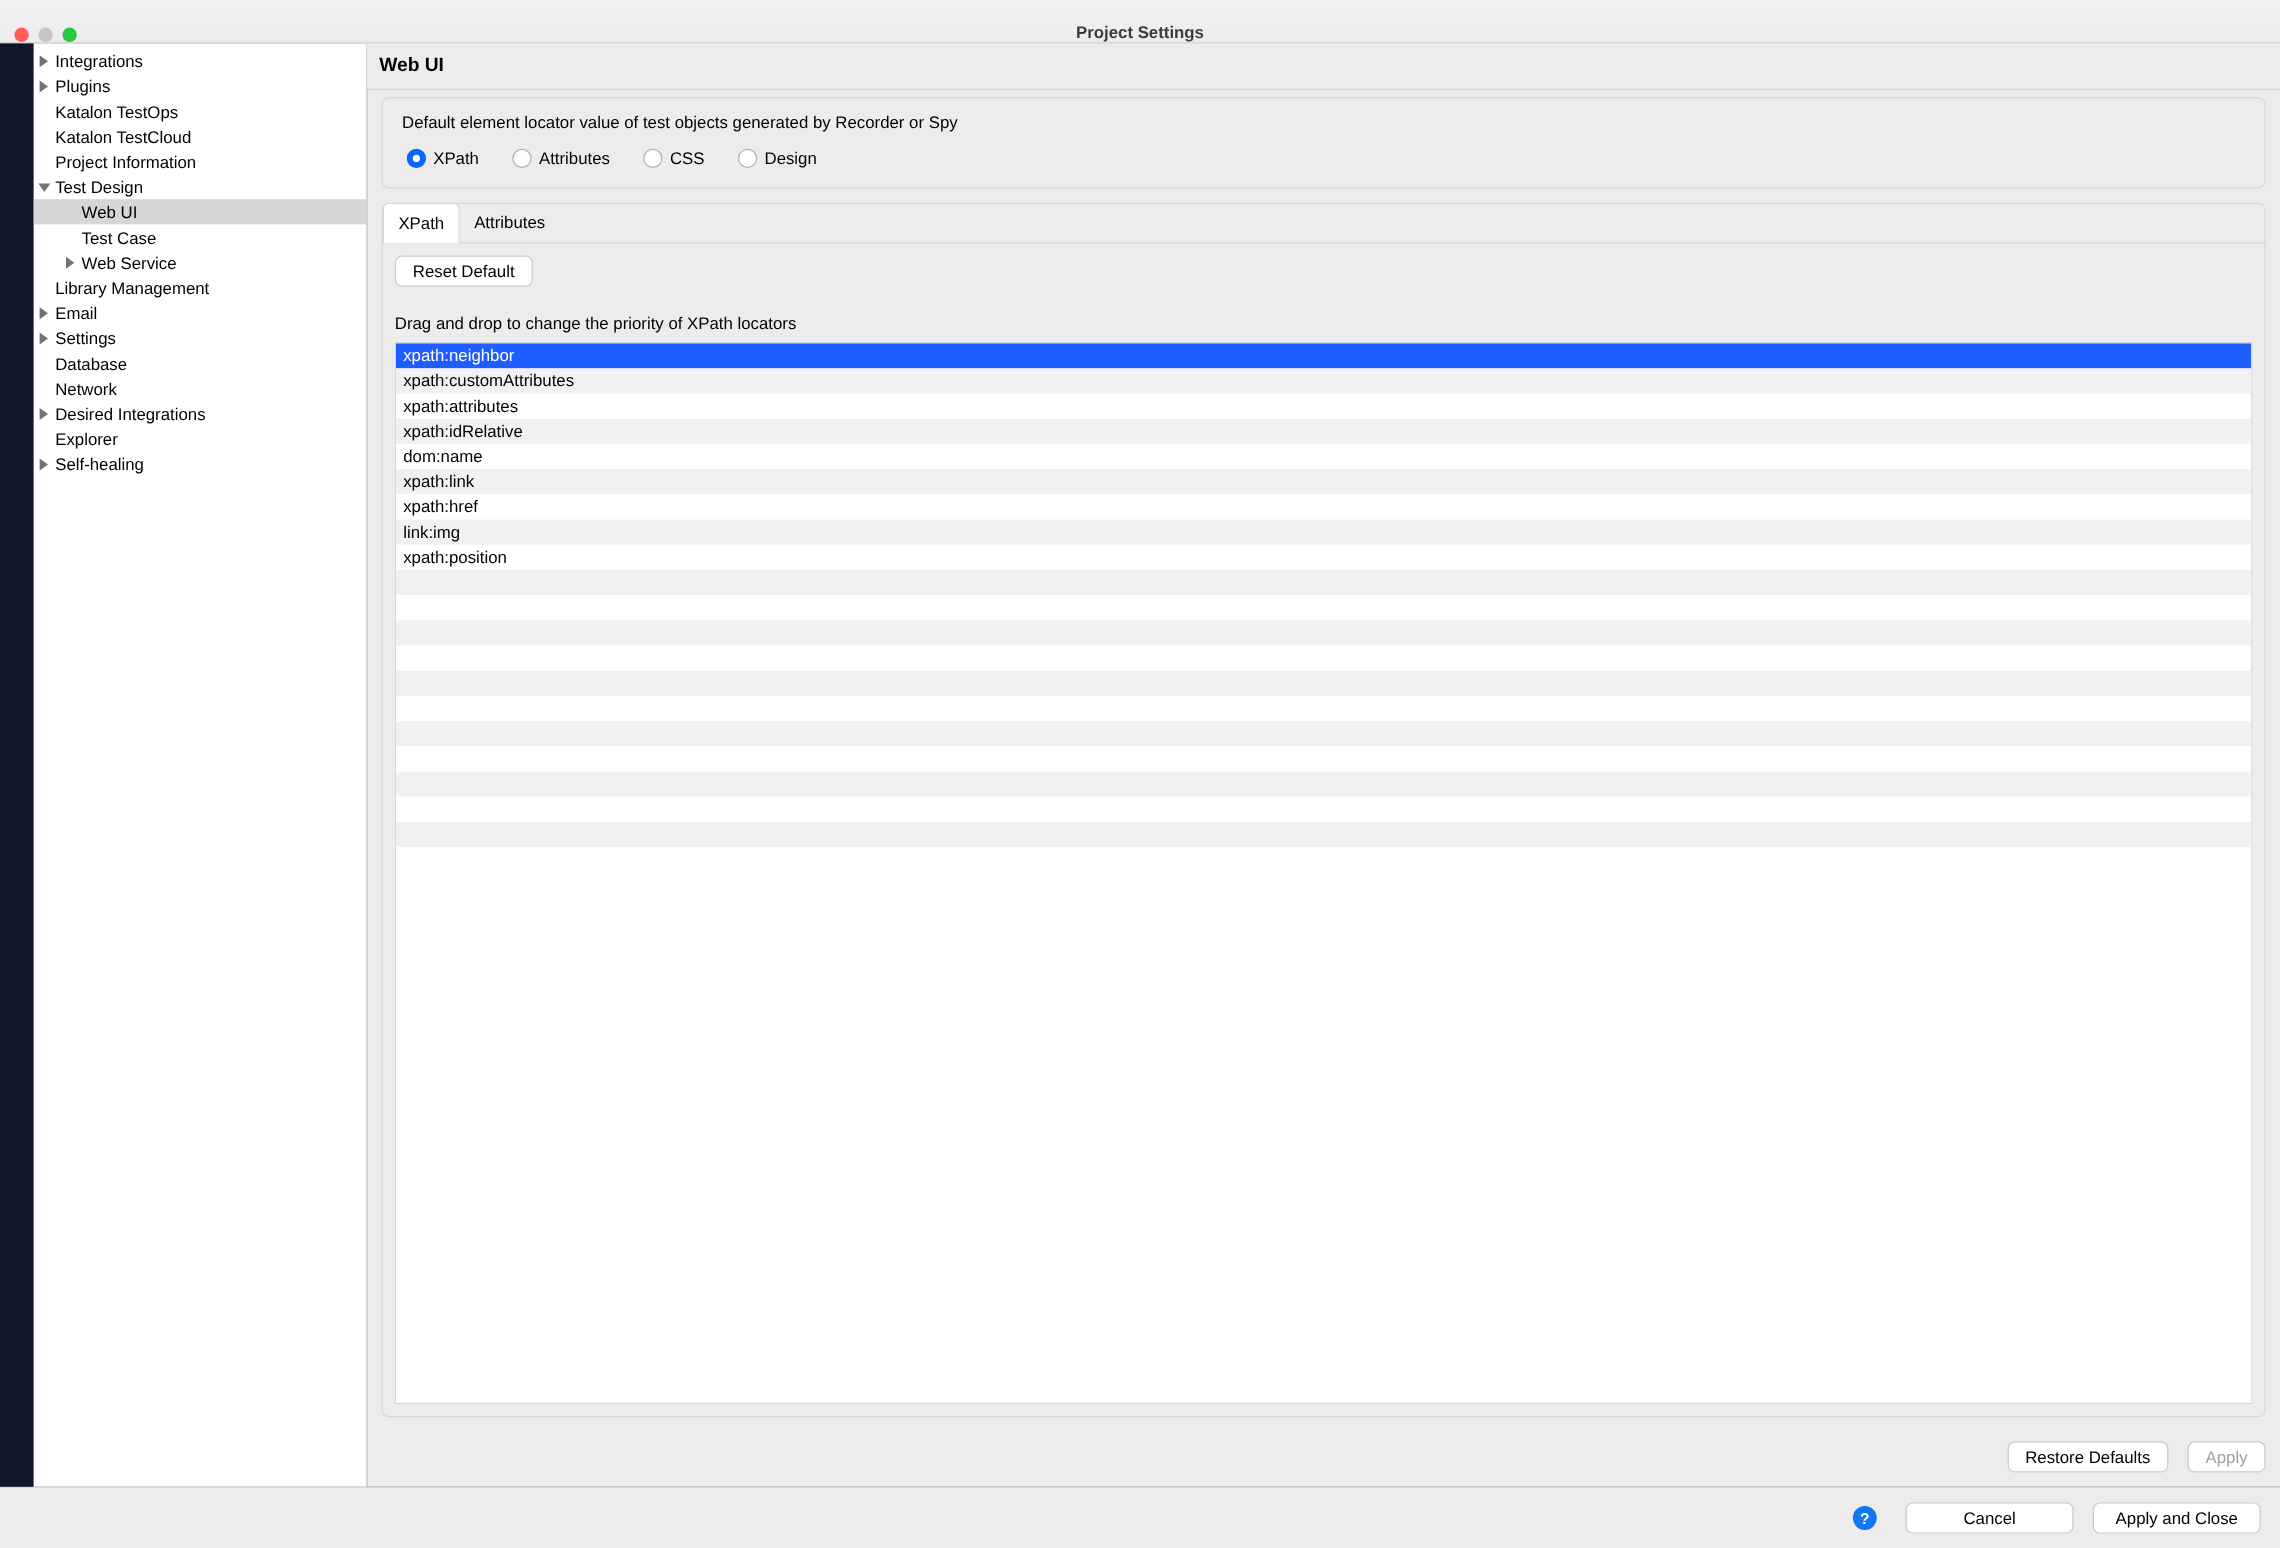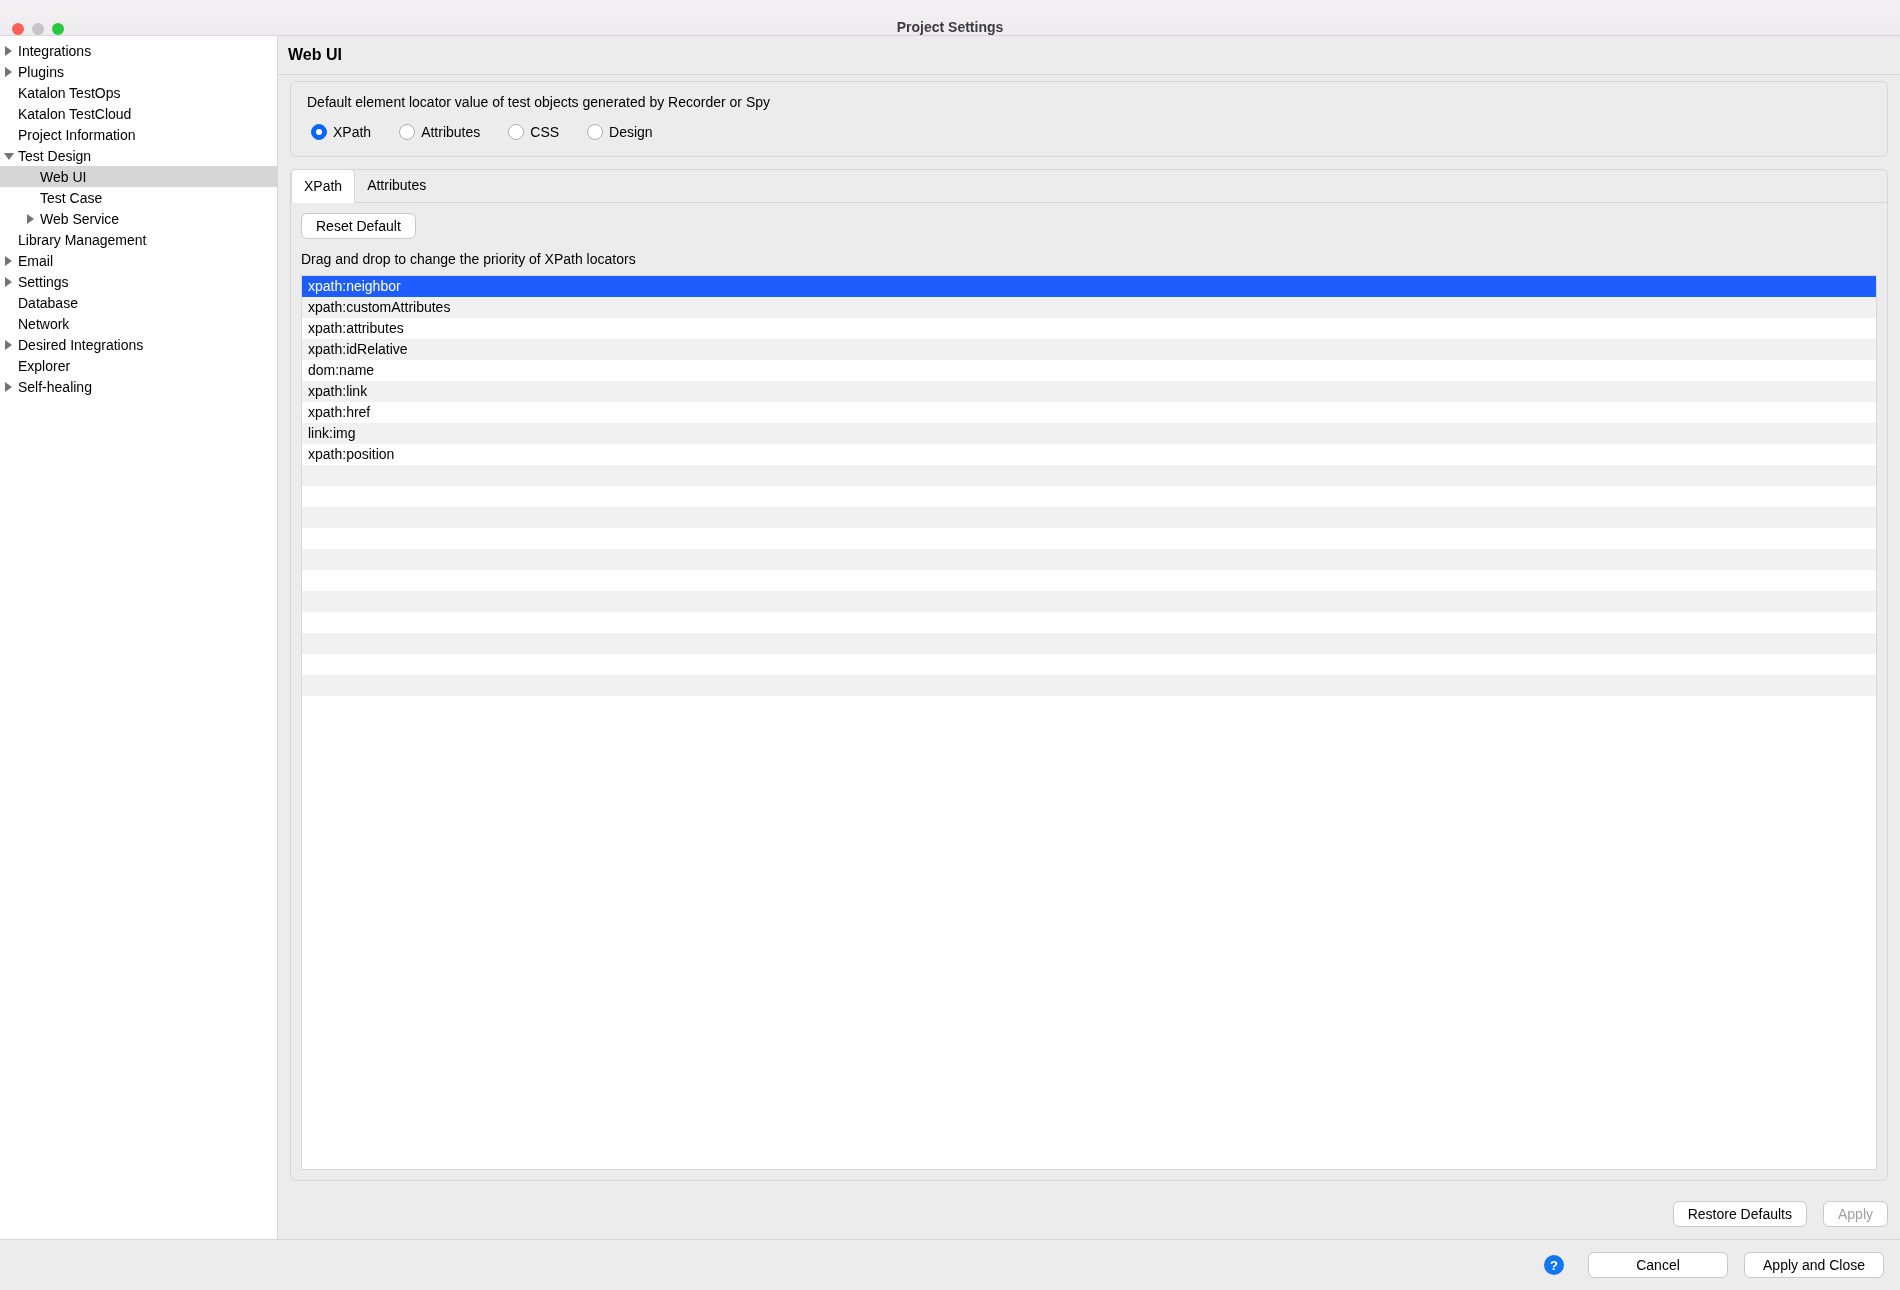--- a/index.html
+++ b/index.html
@@ -33,22 +33,23 @@
     font-weight: 600;
     font-size: 14px;
     color: #3c3c3c;
   }
 
   
   .body-area {
     flex: 1 1 auto;
     display: flex;
     min-height: 0;
-    background: #f0abfc;
+    background: #0f172a;
     border-bottom: 1px solid #d8d6d9;
+    padding-left: 28px;
   }
 
   
   .sidebar {
     width: 278px;
     background: #ffffff;
     border-right: 1px solid #d8d6d9;
     padding-top: 4px;
     overflow: auto;
   }
@@ -165,21 +166,21 @@
   }
   .tab-content {
     border-top: 1px solid #d8d6d9;
     margin-top: -1px;
     flex: 1;
     display: flex;
     flex-direction: column;
     padding: 10px;
     min-height: 0;
   }
-  .reset-row { margin-bottom: 12px; }
+  .reset-row { margin-bottom: 22px; }
   .btn {
     background: #ffffff; border: 1px solid #c9c9c9; border-radius: 6px;
     padding: 4px 14px; font-size: 14px; font-family: inherit; cursor: default;
   }
   .btn:disabled { color: #a0a0a0; }
   .hint { font-size: 14px; color: #000; margin-bottom: 8px; }
 
   .table-wrap {
     flex: 1;
     border: 1px solid #d8d6d9;

